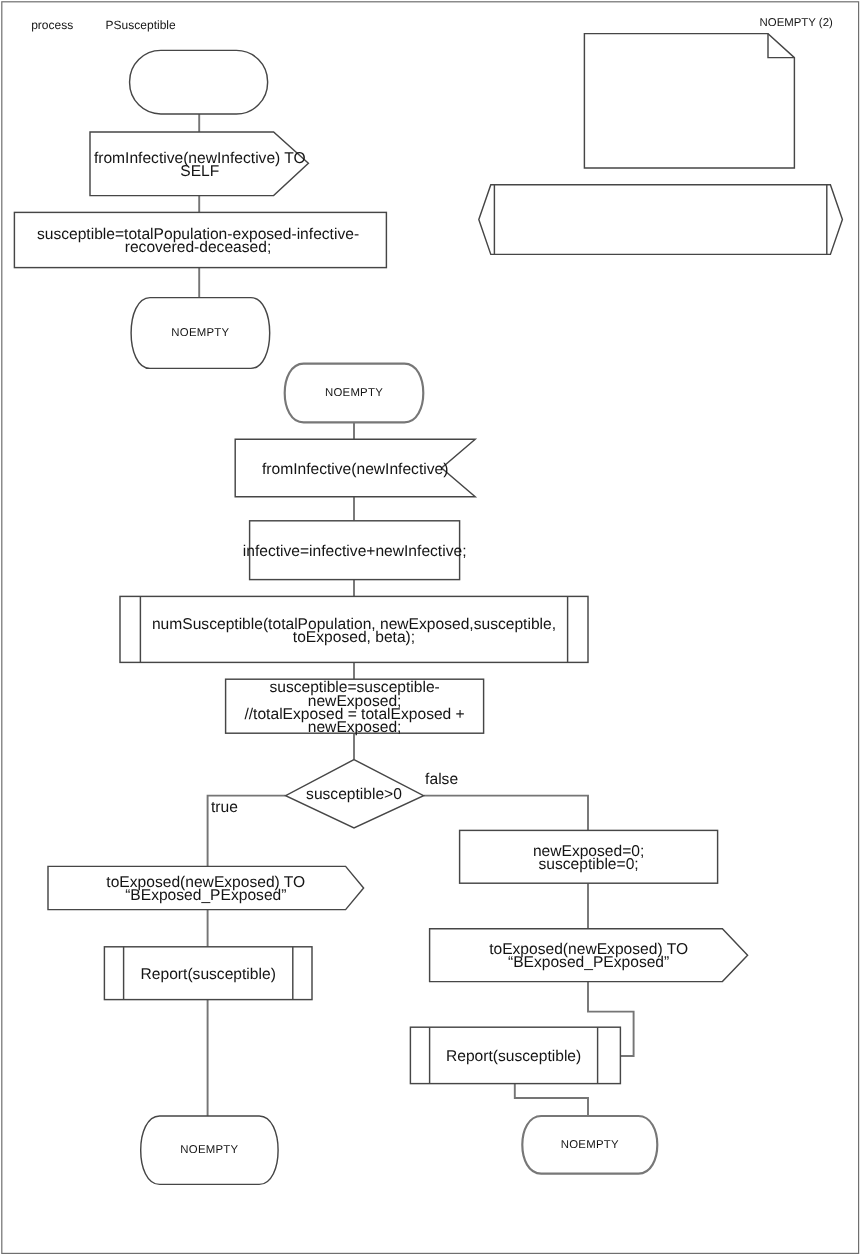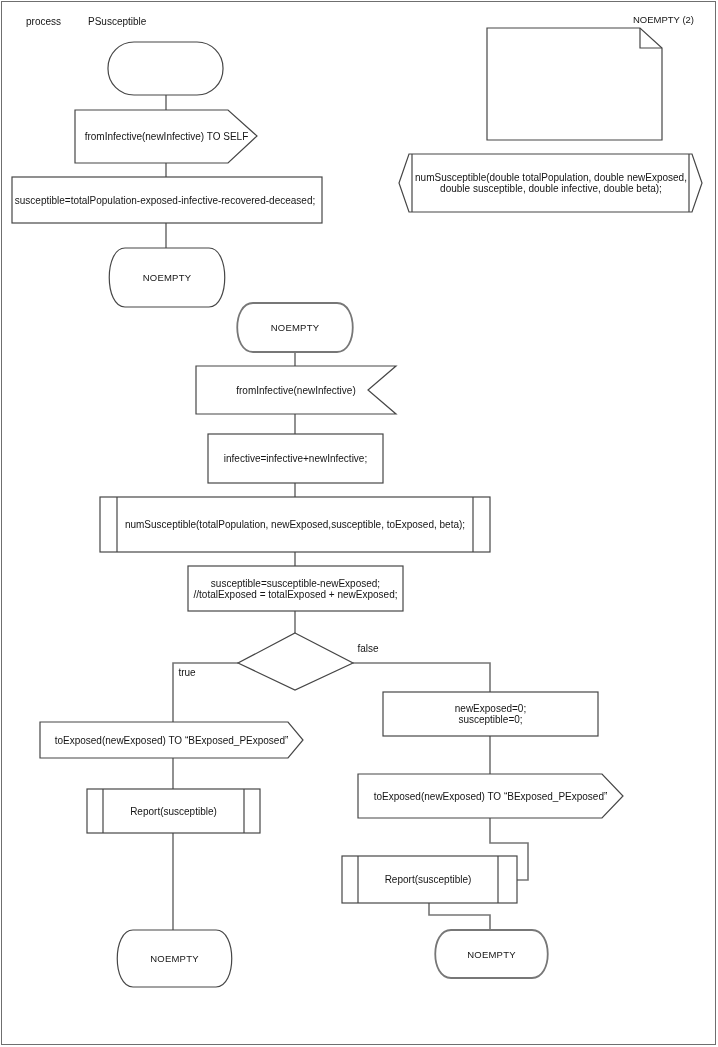--- a/index.html
+++ b/index.html
@@ -22,21 +22,21 @@
     border:1.5px solid #6f6f6f;
     pointer-events:none;
   }
   svg{position:absolute;left:0;top:0;}
   .shape{stroke:var(--line);stroke-width:1.2;fill:#fff;}
   .shape.thick{stroke:#777;stroke-width:1.8;}
   .inner{stroke:var(--line);stroke-width:1.2;fill:none;}
   .conn{stroke:var(--conn);stroke-width:1.6;fill:none;}
   .lbl{
     position:absolute;display:flex;align-items:center;justify-content:center;
-    text-align:center;font-size:10px;line-height:11px;color:var(--txt);
+    text-align:center;font-size:13px;line-height:11px;color:var(--txt);
   }
   .preline{white-space:pre-line;}
   .state-lbl{font-size:9.5px;letter-spacing:.2px;}
   .hdr{position:absolute;font-size:10px;}
   .dcl{
     position:absolute;left:491px;top:30px;width:168px;
     font-size:9px;line-height:11.2px;text-align:left;white-space:pre-line;
   }
   .pagelbl{position:absolute;font-size:9.5px;}
 </style>
@@ -93,33 +93,32 @@
     <rect class="shape" x="342" y="856" width="175" height="47"></rect>
     <path class="inner" d="M358 856 V903 M498 856 V903"></path>
     <path class="shape thick" d="M451 930 H532 C553 930 553 978 532 978 H451 C430 978 430 930 451 930 Z"></path>
   </svg>
 
   <div class="hdr" style="left:26px;top:16px;font-weight:normal;">process</div>
   <div class="hdr" style="left:88px;top:16px;">PSusceptible</div>
   <div class="pagelbl" style="left:600px;top:14px;width:94px;text-align:right;">NOEMPTY (2)</div>
 
 
-  <div class="lbl preline" style="left:403px;top:156px;width:296px;height:54px;">numSusceptible(double totalPopulation, double newExposed,
-double susceptible, double infective, double beta);</div>
 
   <div class="lbl" style="left:75px;top:110px;width:183px;height:53px;">fromInfective(newInfective) TO SELF</div>
   <div class="lbl" style="left:10px;top:177px;width:310px;height:46px;">susceptible=totalPopulation-exposed-infective-recovered-deceased;</div>
   <div class="lbl state-lbl" style="left:109px;top:248px;width:116px;height:59px;">NOEMPTY</div>
 
   <div class="lbl state-lbl" style="left:237px;top:303px;width:116px;height:49px;">NOEMPTY</div>
   <div class="lbl" style="left:196px;top:366px;width:200px;height:48px;">fromInfective(newInfective)</div>
   <div class="lbl" style="left:208px;top:434px;width:175px;height:49px;">infective=infective+newInfective;</div>
   <div class="lbl" style="left:117px;top:497px;width:356px;height:55px;">numSusceptible(totalPopulation, newExposed,susceptible, toExposed, beta);</div>
   <div class="lbl preline" style="left:188px;top:566px;width:215px;height:45px;">susceptible=susceptible-newExposed;
 //totalExposed = totalExposed + newExposed;</div>
+  <div class="lbl" style="left:238px;top:633px;width:114px;height:57px;">susceptible&gt;0</div>
   <div class="lbl" style="left:172px;top:642px;width:30px;height:12px;margin-top:24px;">true</div>
   <div class="lbl" style="left:352px;top:642px;width:32px;height:12px;">false</div>
 
   <div class="lbl" style="left:40px;top:722px;width:263px;height:36px;">toExposed(newExposed) TO “BExposed_PExposed”</div>
   <div class="lbl" style="left:103px;top:789px;width:141px;height:44px;">Report(susceptible)</div>
   <div class="lbl state-lbl" style="left:117px;top:930px;width:115px;height:57px;">NOEMPTY</div>
 
   <div class="lbl preline" style="left:383px;top:692px;width:215px;height:44px;">newExposed=0;
 susceptible=0;</div>
   <div class="lbl" style="left:358px;top:774px;width:265px;height:44px;">toExposed(newExposed) TO “BExposed_PExposed”</div>

